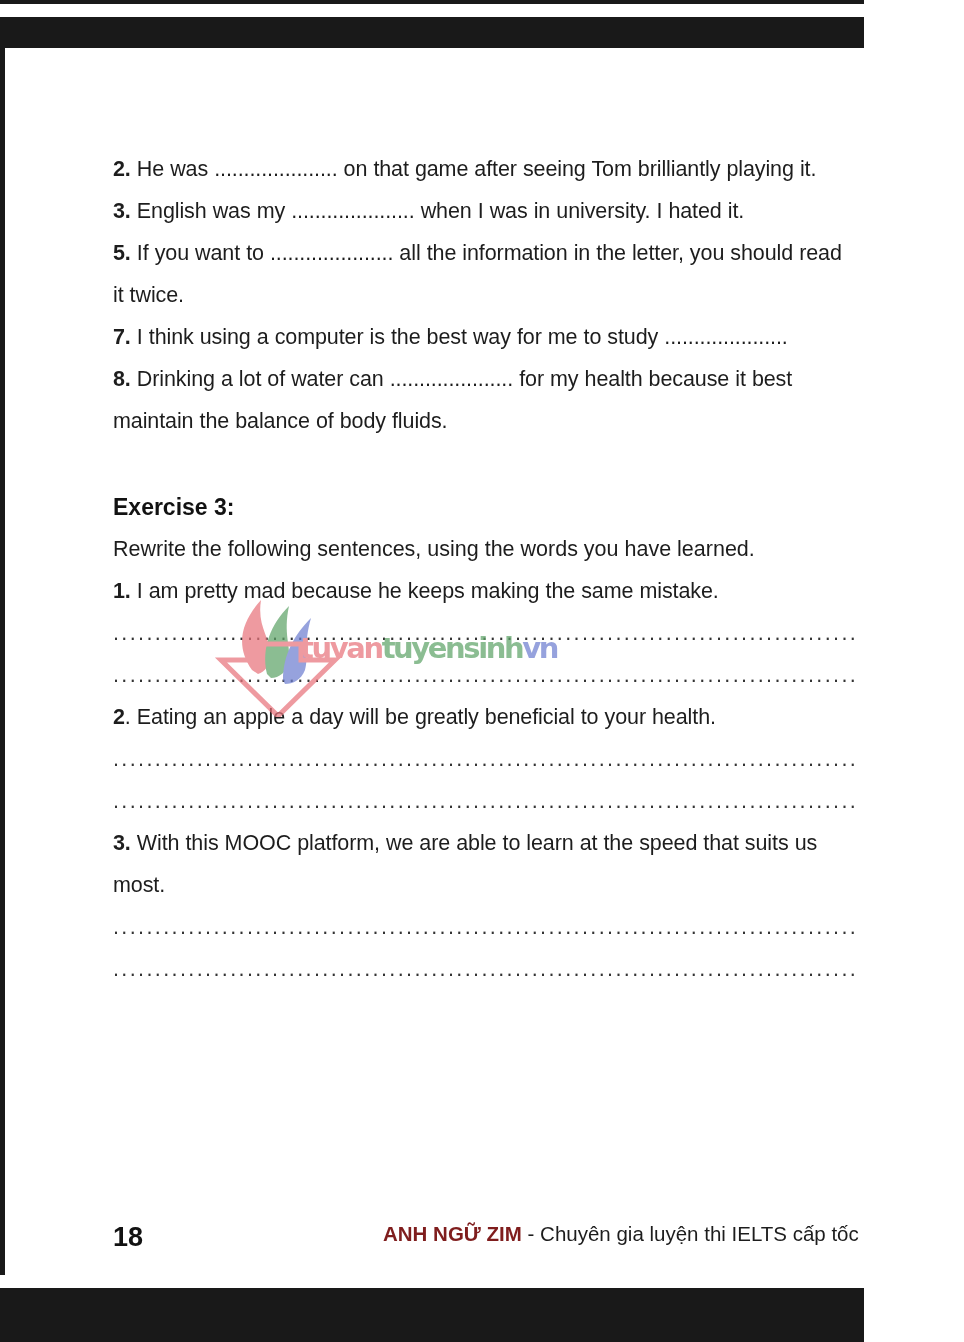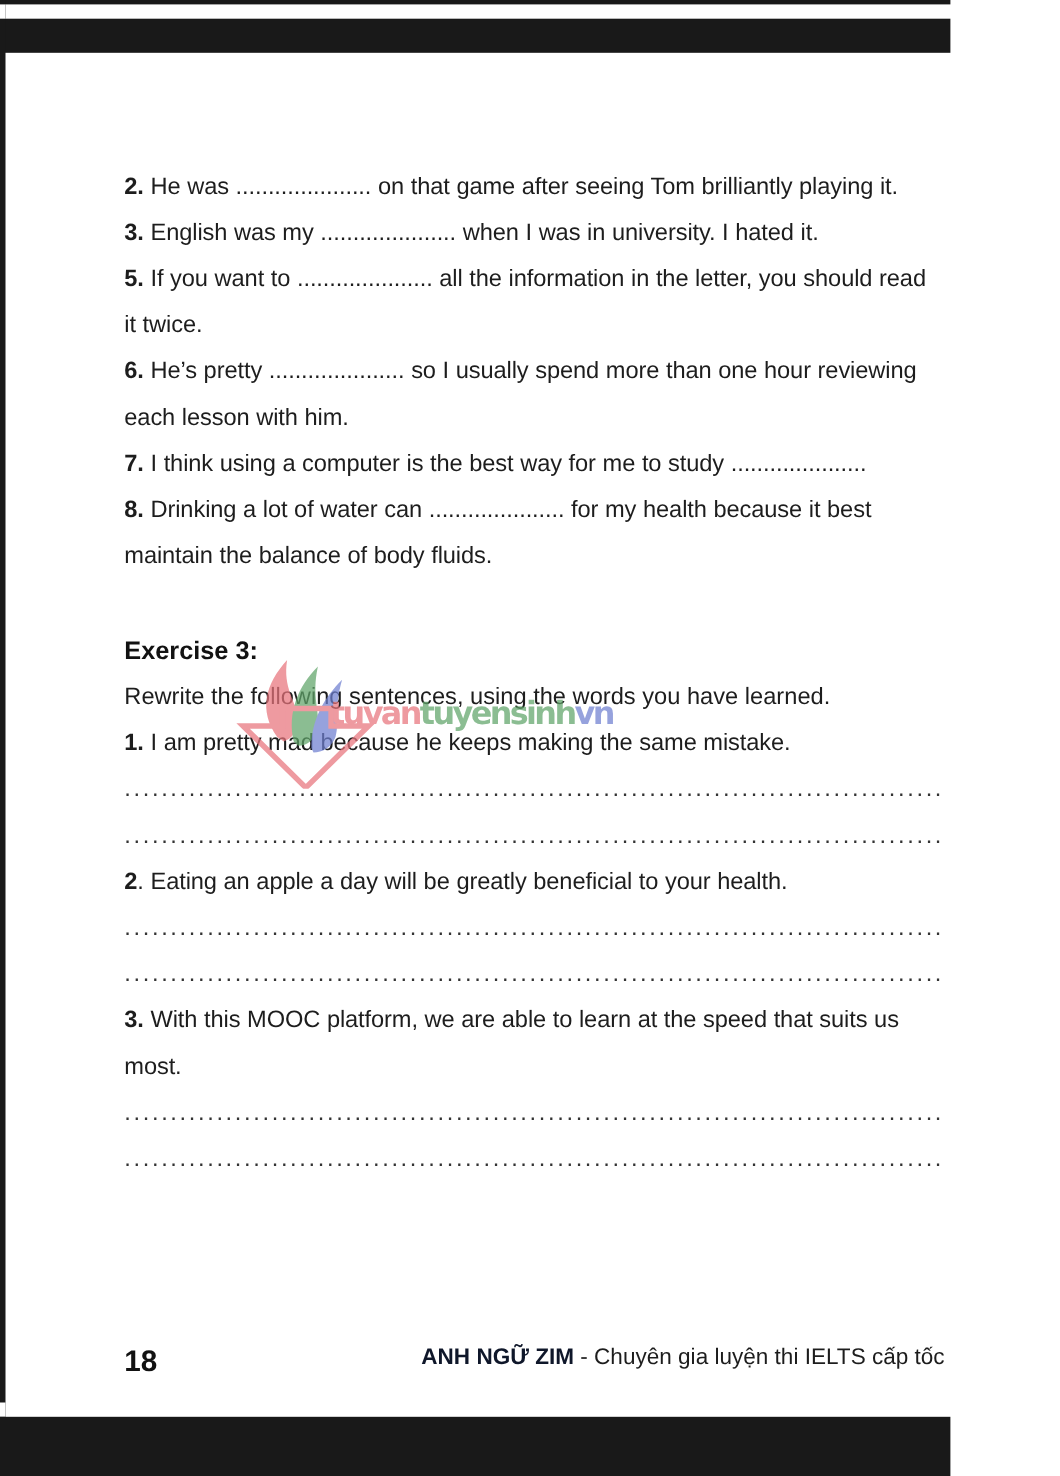--- a/index.html
+++ b/index.html
@@ -135,21 +135,21 @@
   }
   .footer-brand {
     position: absolute;
     left: 270px; top: 0;
     font-size: 20.5px;
     color: #1d1d1d;
     white-space: nowrap;
   }
   .footer-brand .brand-strong {
     font-weight: bold;
-    color: #0f172a;
+    color: #7f1d1d;
   }
 </style>
 </head>
 <body>
 
 <div id="page">
 
   <div class="bar-top-hairline"></div>
   <div class="bar-top"></div>
   <div class="spine-left"></div>
@@ -159,21 +159,20 @@
 
   <div class="content">
 
     <p class="para"><span class="num">2.</span><span> He was ..................... on that game after seeing Tom brilliantly playing it.</span></p>
 
     <p class="para"><span class="num">3.</span><span> English was my ..................... when I was in university. I hated it.</span></p>
 
 
     <p class="para"><span class="num">5.</span><span>  If you want to ..................... all the information in the letter, you should read it twice.</span></p>
 
-    <p class="para"><span class="num">6.</span><span> He’s pretty ..................... so I usually spend more than one hour reviewing each lesson with him.</span></p>
 
     <p class="para"><span class="num">7.</span><span> I think using a computer is the best way for me to study .....................</span></p>
 
     <p class="para"><span class="num">8.</span><span> Drinking a lot of water can ..................... for my health because it best maintain the balance of body fluids.</span></p>
 
     <h2 class="ex-heading">Exercise 3:</h2>
     <p class="ex-instruction">Rewrite the following sentences, using the words you have learned.</p>
 
     <p class="para"><span class="num">1.</span><span> I am pretty mad because he keeps making the same mistake.</span></p>
     <div class="dotline">....................................................................................................</div>

